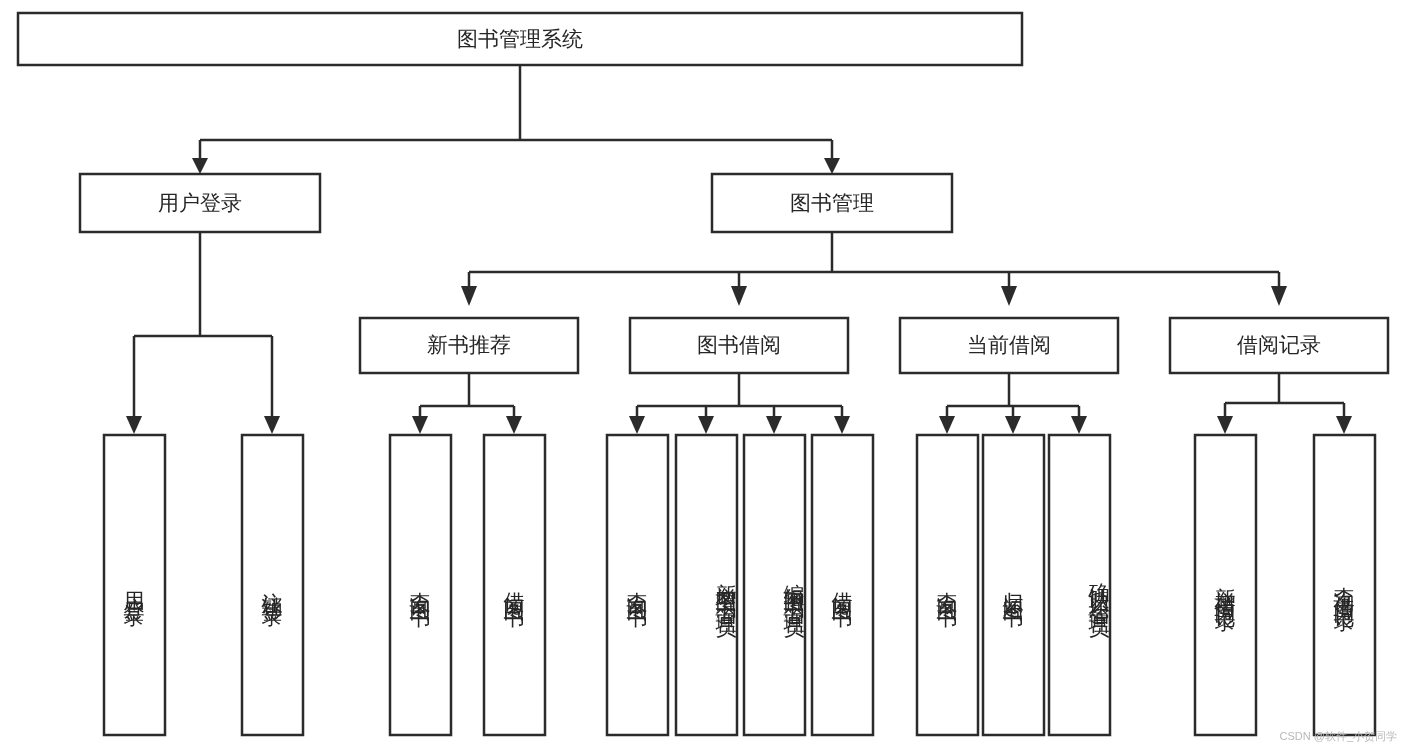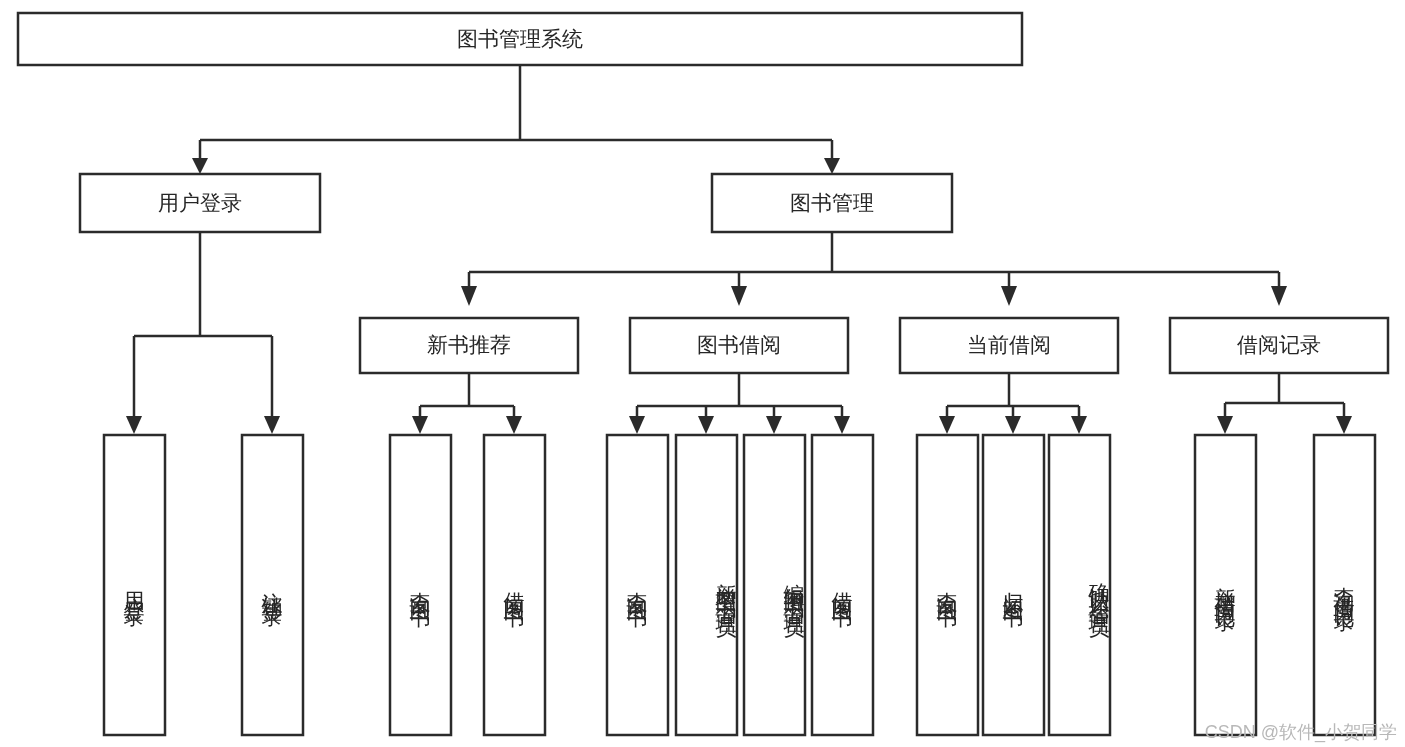--- a/index.html
+++ b/index.html
@@ -45,21 +45,21 @@
   }
   .arrowhead {
     fill: #2b2b2b;
     stroke: none;
   }
   .watermark {
     position: absolute;
     right: 8px;
     bottom: 3px;
     color: #b8b8b8;
-    font-size: 18px;
+    font-size: 11px;
     font-family: "Liberation Sans", "DejaVu Sans", sans-serif;
     white-space: nowrap;
     user-select: none;
   }
 </style>
 </head>
 <body>
 
 <div id="diagram-root">
 

